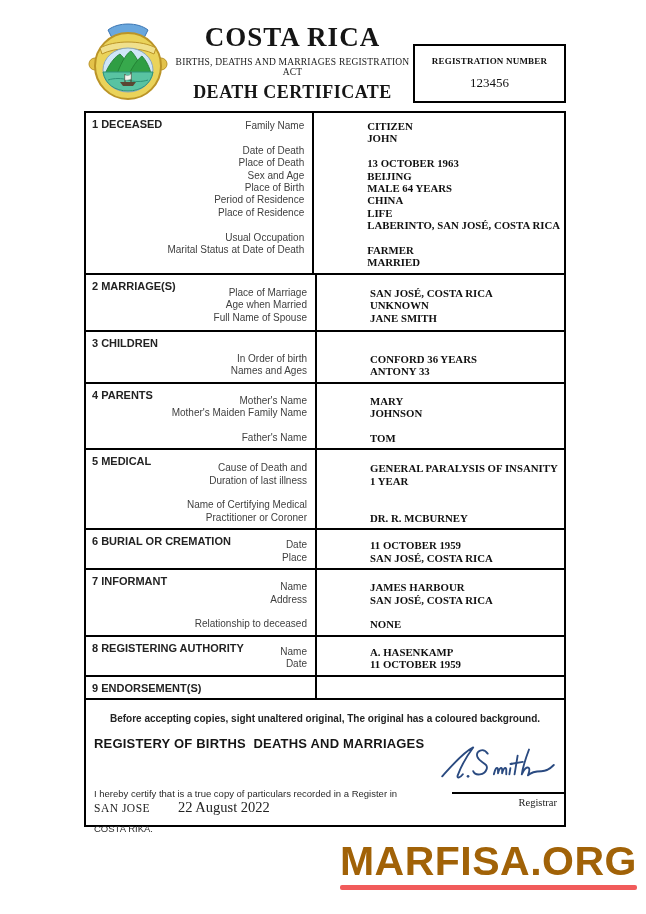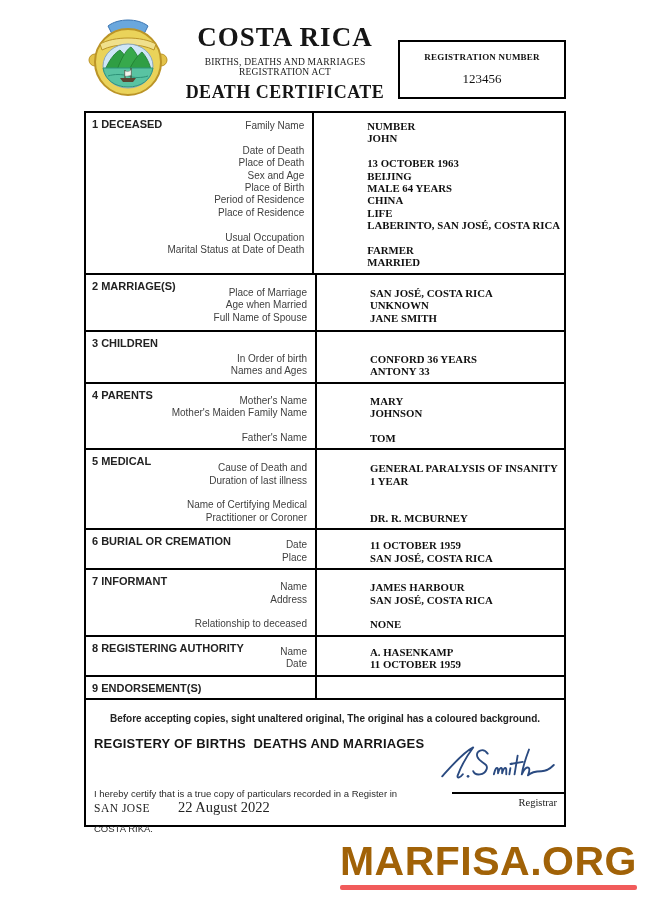--- a/index.html
+++ b/index.html
@@ -6,27 +6,27 @@
   * { box-sizing: border-box; }
   html,body { margin:0; padding:0; background:#ffffff; }
   body {
     width:646px; height:914px; position:relative;
     font-family:"Liberation Sans", sans-serif;
     -webkit-font-smoothing:antialiased;
   }
   .page { position:absolute; inset:0; background:#fff; overflow:hidden; }
 
   
-  .header { position:absolute; left:84px; top:13px; width:482px; display:flex; align-items:flex-start; }
+  .header { position:absolute; left:84px; top:13px; width:482px; display:flex; align-items:flex-end; }
   .coat { width:88px; height:86px; flex:0 0 auto; }
   .titles { flex:1; text-align:center; padding-top:9px; min-width:0; }
   .country { font-family:"Liberation Serif", serif; font-weight:bold; font-size:27px; letter-spacing:1px; color:#151515; }
   .act     { font-family:"Liberation Serif", serif; font-size:9.5px; margin-top:4px; color:#1a1a1a; letter-spacing:0.2px; }
   .doc-title { font-family:"Liberation Serif", serif; font-weight:bold; font-size:18px; margin-top:5px; color:#151515; letter-spacing:0.5px; }
-  .regbox { flex:0 0 auto; width:168px; border:2px solid #000; margin-top:27px; text-align:center; padding:10px 4px 10px; background:#fff; }
+  .regbox { flex:0 0 auto; width:153px; border:2px solid #000; margin-top:27px; text-align:center; padding:10px 4px 10px; background:#fff; }
   .reg-label { font-family:"Liberation Serif", serif; font-weight:bold; font-size:9px; color:#111; letter-spacing:0.2px; }
   .reg-value { font-family:"Liberation Serif", serif; font-size:13px; color:#111; margin-top:9px; }
 
   
   .cert-table { position:absolute; left:84px; top:111px; width:482px; border:2px solid #000; background:#fff; }
   .sec { display:flex; border-bottom:2px solid #000;gap:44px; }
   .cell-left  { width:231px; border-right:2px solid #000; position:relative; padding:0 8px 4px 6px; }
   .cell-right { flex:1; padding:0 4px 4px 9px; }
   .sec-head { position:absolute; top:5px; left:6px; font-weight:bold; font-size:11px; color:#232323; white-space:nowrap; }
   .rows { line-height:12.4px; }
@@ -109,21 +109,21 @@
               <div class="line">Place of Birth</div>
               <div class="line">Period of Residence</div>
               <div class="line">Place of Residence</div>
               <div class="line"></div>
               <div class="line">Usual Occupation</div>
               <div class="line">Marital Status at Date of Death</div>
             </div>
           </div>
           <div class="cell-right">
             <div class="rows values">
-              <div class="line">NUMBER</div>
+              <div class="line">CITIZEN</div>
               <div class="line">JOHN</div>
               <div class="line"></div>
               <div class="line">13 OCTOBER 1963</div>
               <div class="line">BEIJING</div>
               <div class="line">MALE 64 YEARS</div>
               <div class="line">CHINA</div>
               <div class="line">LIFE</div>
               <div class="line">LABERINTO, SAN JOSÉ, COSTA RICA</div>
               <div class="line"></div>
               <div class="line">FARMER</div>

